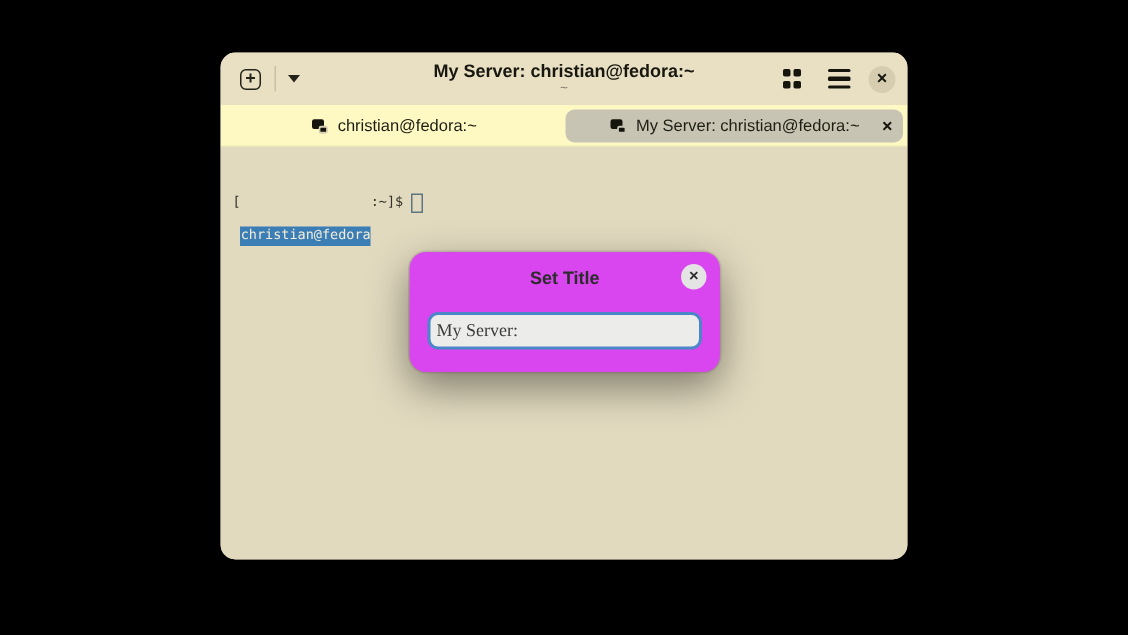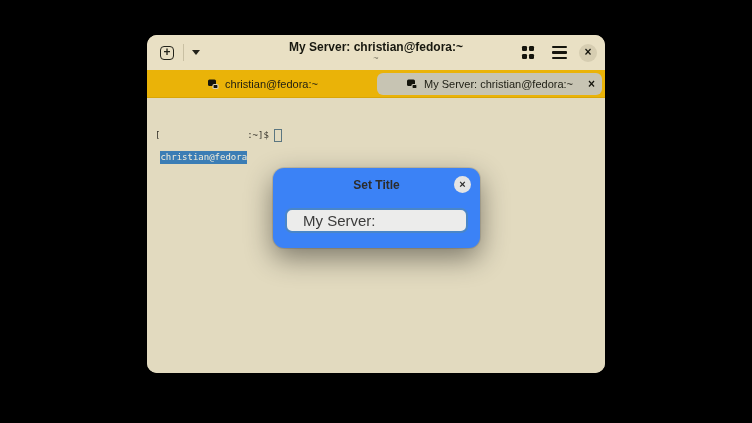--- a/index.html
+++ b/index.html
@@ -50,21 +50,21 @@
   .burger{display:flex;flex-direction:column;gap:3px;}
   .burger span{width:15px;height:2.4px;background:#15150d;border-radius:1px;}
   .circle-close{
     width:18px;height:18px;border-radius:50%;background:#d6cdb1;border:0;cursor:pointer;
     display:flex;align-items:center;justify-content:center;
     font-size:12px;font-weight:bold;color:#15150d;line-height:1;padding:0 0 1px 0;
   }
 
   
   .tabbar{
-    height:28px;flex:0 0 28px;background:#eab308;display:flex;padding:3px;box-sizing:border-box;gap:2px;
+    height:28px;flex:0 0 28px;background:#fef9c3;display:flex;padding:3px;box-sizing:border-box;gap:2px;
     box-shadow:inset 0 -1px 0 rgba(0,0,0,.07);
   }
   .tab{
     flex:1 1 0;display:flex;align-items:center;justify-content:center;gap:6px;
     font-size:11px;color:#1d1d13;position:relative;border-radius:6px;cursor:pointer;min-width:0;
   }
   .tab.active{background:#c7c4b3;}
   .tab .label{white-space:nowrap;overflow:hidden;text-overflow:ellipsis;}
   .tab-close{
     position:absolute;right:7px;top:50%;transform:translateY(-50%);
@@ -79,36 +79,36 @@
     font-family:"DejaVu Sans Mono", monospace;font-size:9px;line-height:13px;color:#34322a;
   }
   .prompt-line{white-space:pre;display:flex;align-items:center;}
   .sel{background:#3b7db5;color:#f2ecd9;margin-top:44px;}
   .cursor-block{
     display:inline-block;width:6px;height:11px;border:1px solid #5b7680;margin-left:5px;
   }
 
   
   .dialog{
-    position:absolute;left:273px;top:168px;width:207px;height:80px;background:#3b82f6;
+    position:absolute;left:273px;top:168px;width:207px;height:80px;background:#d946ef;
     border-radius:11px;box-shadow:0 10px 28px rgba(0,0,0,.45), 0 0 0 1px rgba(0,0,0,.1);
   }
   .dialog-title{
     position:absolute;left:0;right:0;top:10px;text-align:center;
     font-size:12px;font-weight:bold;color:#2c2c2c;
   }
   .dialog-close{
     position:absolute;top:8px;right:9px;width:17px;height:17px;border-radius:50%;
     background:#e4e4e4;border:0;cursor:pointer;display:flex;align-items:center;justify-content:center;
     font-size:11px;font-weight:bold;color:#2c2c2c;line-height:1;padding:0 0 1px 0;
   }
   .dialog-input{
     position:absolute;left:12px;top:40px;width:183px;height:25px;box-sizing:border-box;
     border:2px solid #4a86c8;border-radius:7px;background:#ececeb;
-    font-family:Liberation Sans, sans-serif;font-size:15px;color:#3b3b3b;padding:0 16px;outline:none;
+    font-family:Liberation Serif, serif;font-size:12px;color:#3b3b3b;padding:0 4px;outline:none;
   }
 </style>
 </head>
 <body>
 
 <div class="stage">
 
   <div class="term-window">
 
     <div class="headerbar">

